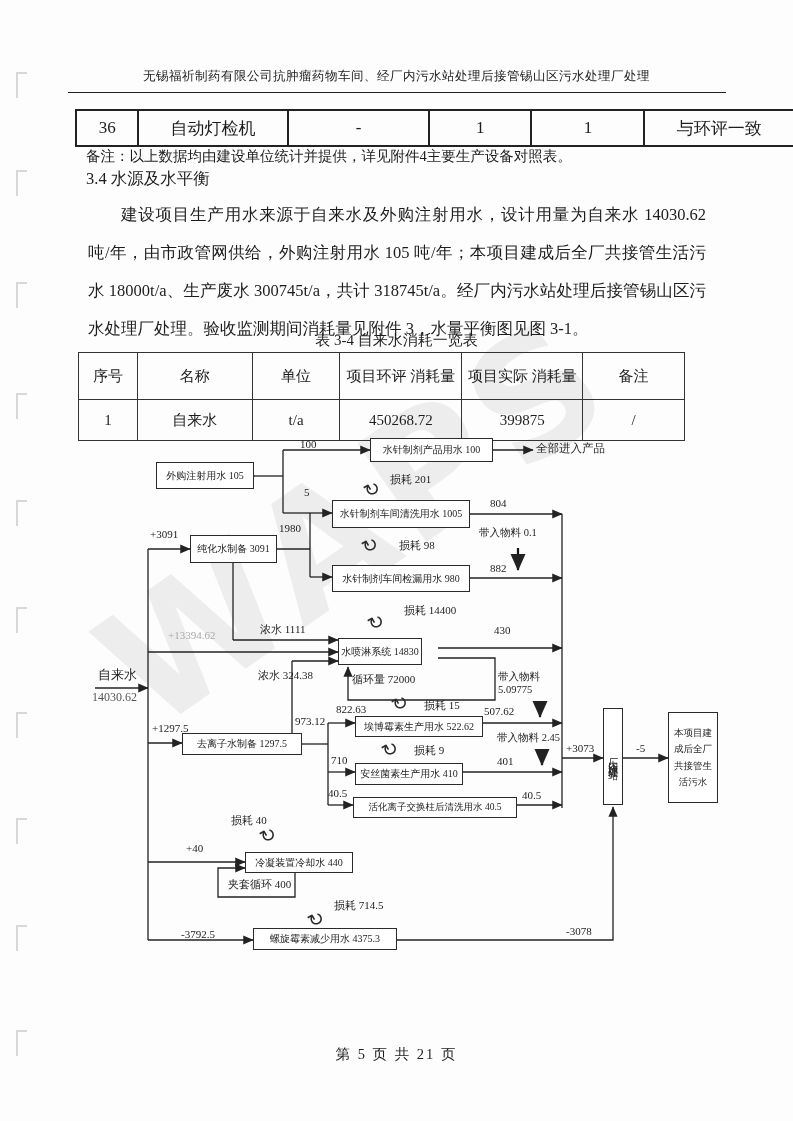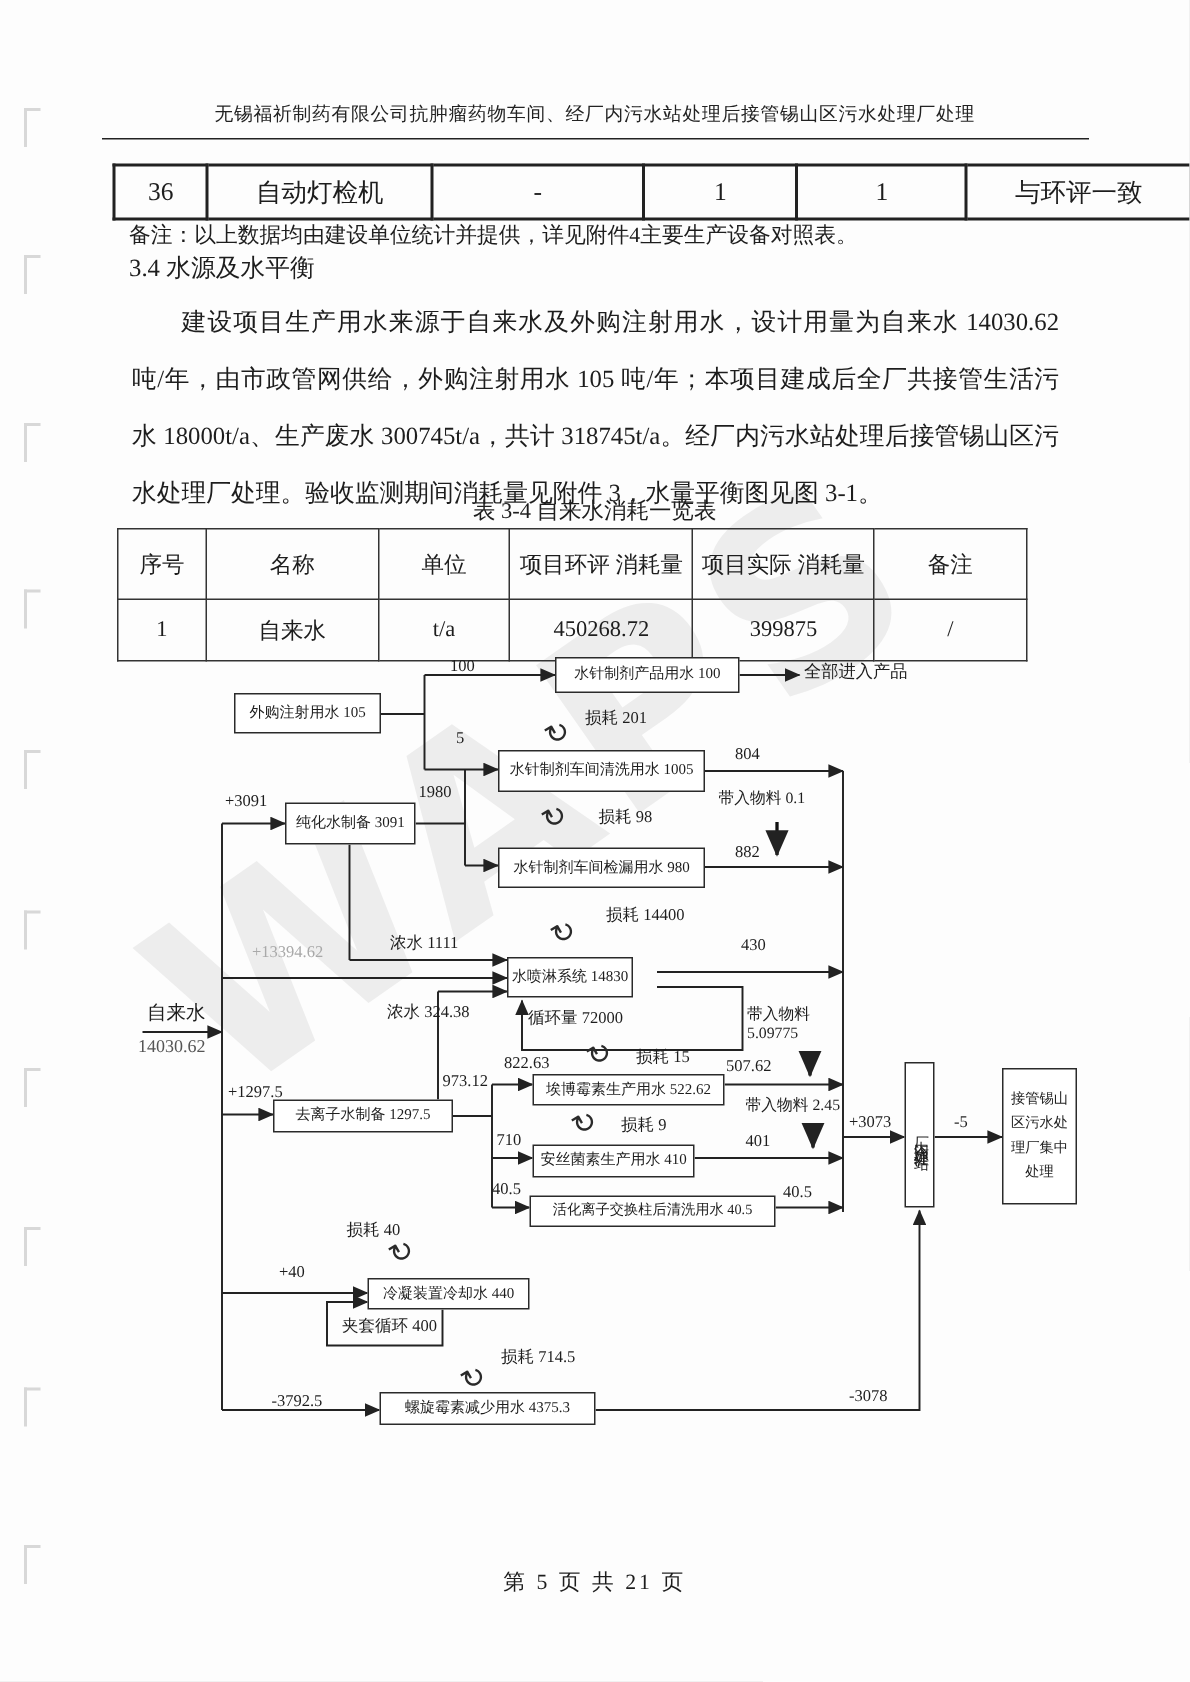--- a/index.html
+++ b/index.html
@@ -182,21 +182,21 @@
     <div class="dbox" style="left:190px;top:105px;width:87px;height:28px">纯化水制备 3091</div>
     <div class="dbox" style="left:332px;top:135px;width:138px;height:27px">水针制剂车间检漏用水 980</div>
     <div class="dbox" style="left:338px;top:208px;width:84px;height:27px">水喷淋系统 14830</div>
     <div class="dbox" style="left:182px;top:303px;width:120px;height:22px">去离子水制备 1297.5</div>
     <div class="dbox" style="left:355px;top:286px;width:128px;height:21px">埃博霉素生产用水 522.62</div>
     <div class="dbox" style="left:355px;top:333px;width:108px;height:22px">安丝菌素生产用水 410</div>
     <div class="dbox" style="left:353px;top:367px;width:164px;height:21px;font-size:9.5px">活化离子交换柱后清洗用水 40.5</div>
     <div class="dbox" style="left:245px;top:422px;width:108px;height:21px">冷凝装置冷却水 440</div>
     <div class="dbox" style="left:253px;top:498px;width:144px;height:22px">螺旋霉素减少用水 4375.3</div>
     <div class="dbox vbox" style="left:603px;top:278px;width:20px;height:97px">厂内污水处理站</div>
-    <div class="dbox" style="left:668px;top:282px;width:50px;height:91px;font-size:9.5px;line-height:1.7">接管锡山区污水处理厂集中处理</div>
+    <div class="dbox" style="left:668px;top:282px;width:50px;height:91px;font-size:9.5px;line-height:1.7">本项目建成后全厂共接管生活污水</div>
 
     <div class="lbl" style="left:300px;top:8px">100</div>
     <div class="lbl" style="left:536px;top:12px;font-size:11.5px">全部进入产品</div>
     <div class="lbl" style="left:304px;top:56px">5</div>
     <div class="lbl" style="left:390px;top:43px">损耗 201</div>
     <div class="lbl" style="left:490px;top:67px">804</div>
     <div class="lbl" style="left:279px;top:92px">1980</div>
     <div class="lbl" style="left:150px;top:98px">+3091</div>
     <div class="lbl" style="left:399px;top:109px">损耗 98</div>
     <div class="lbl" style="left:490px;top:132px">882</div>

